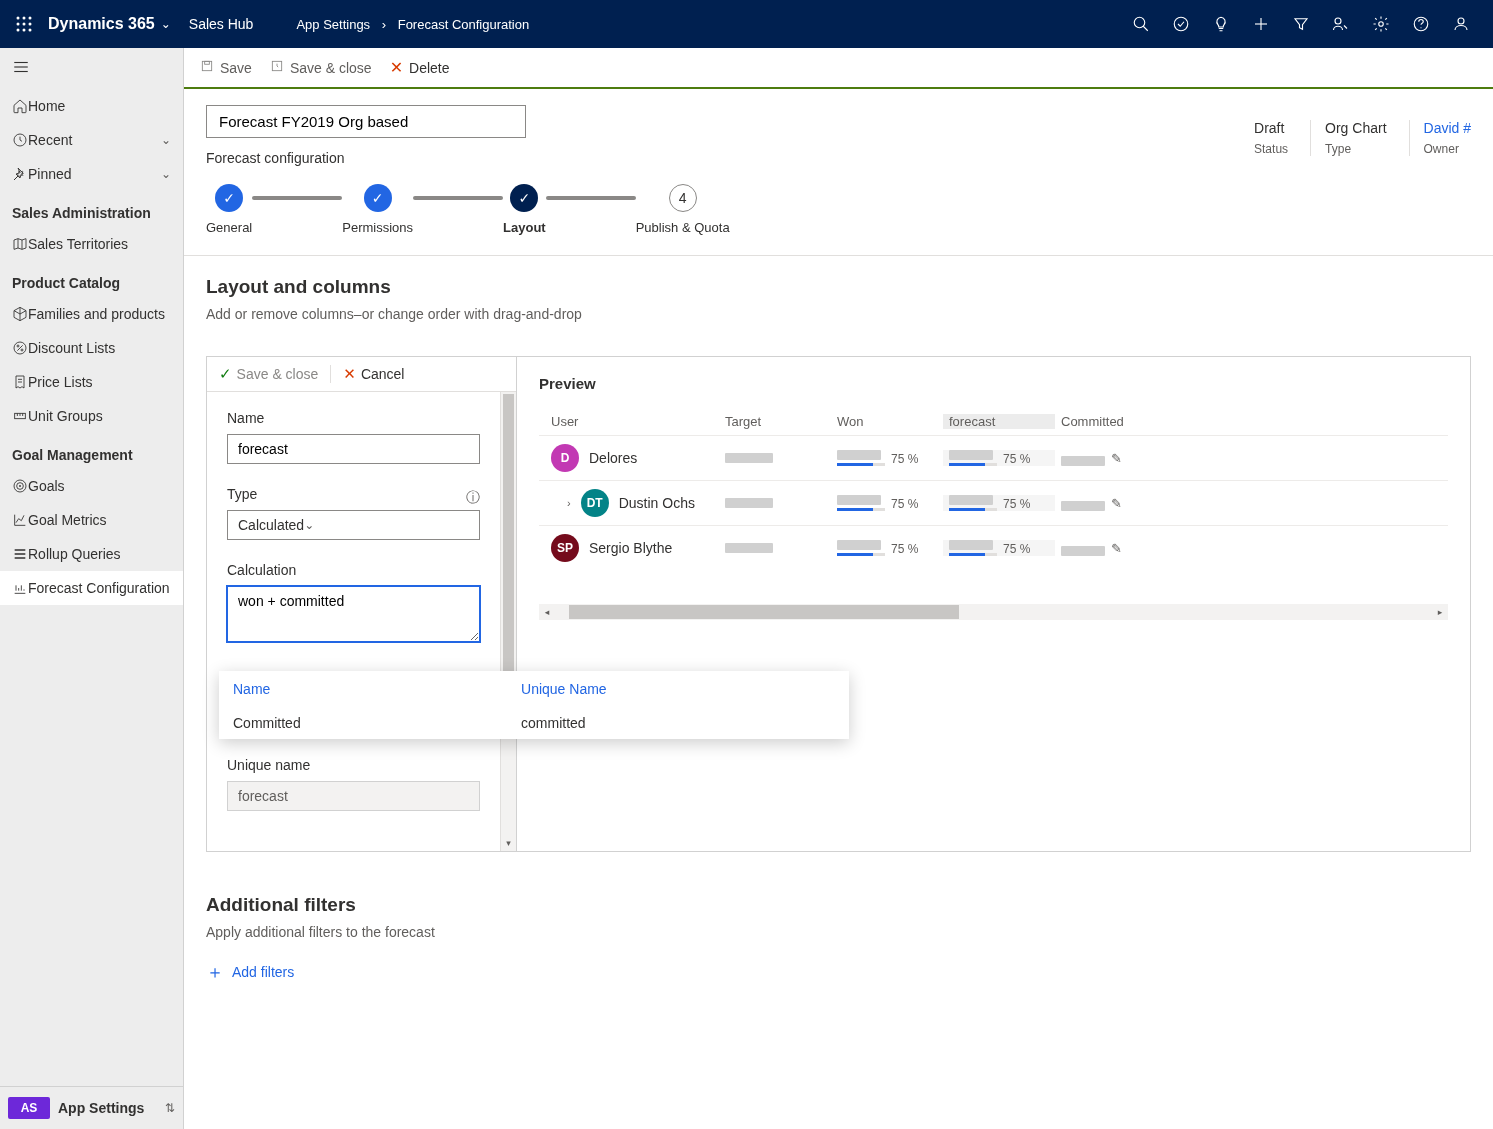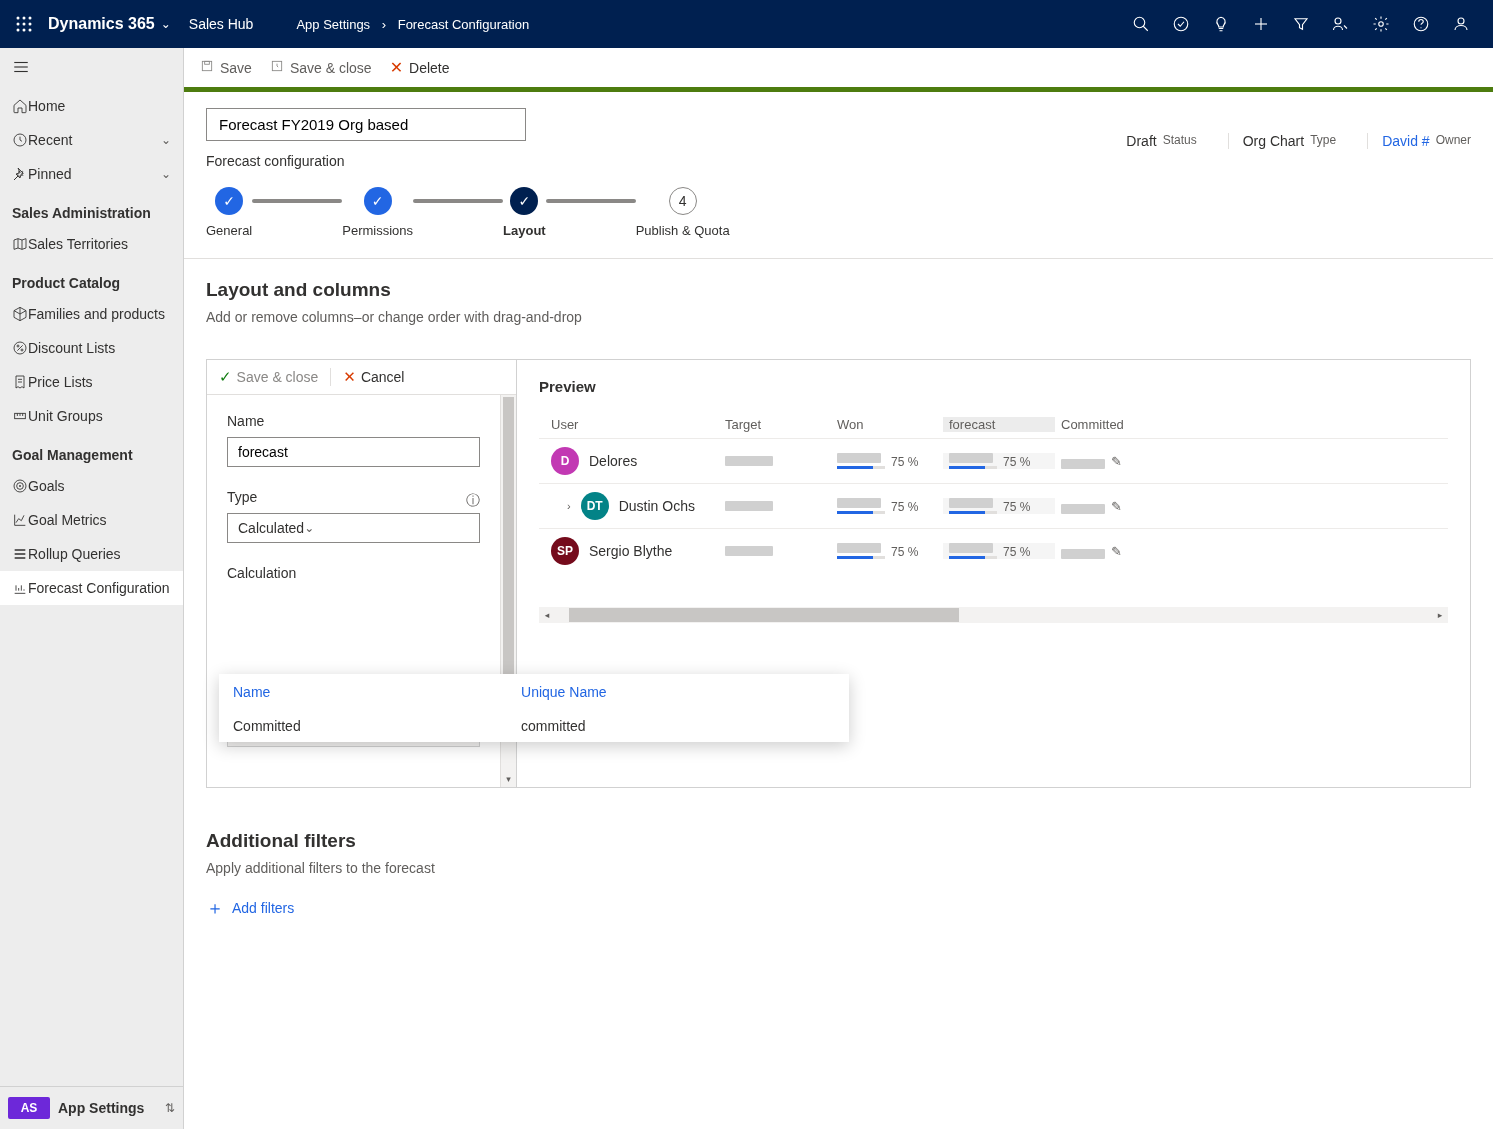--- a/index.html
+++ b/index.html
@@ -28,30 +28,30 @@
     .nav-item .ico { width:16px; display:inline-flex; align-items:center; justify-content:center; }
     .nav-item .ico svg { width:16px; height:16px; stroke:#323130; fill:none; stroke-width:1.3; }
     .nav-item .chev-r { margin-left:auto; font-size:12px; color:#605e5c; }
     .nav-section { padding: 14px 12px 6px; font-weight:600; font-size:14px; color:#323130; }
     .nav-item.active { background:#fff; font-weight:400; }
     .area-switch { margin-top:auto; border-top:1px solid #d1d1d1; display:flex; align-items:center; padding:10px 8px; gap:8px; }
     .area-badge { width:42px; height:22px; background:#6d28d9; color:#fff; font-size:12px; font-weight:600; display:flex; align-items:center; justify-content:center; border-radius:2px; }
     .area-switch .updown { margin-left:auto; font-size:12px; color:#605e5c; }
     
     .main { flex:1; background:#fff; overflow-y:auto; display:flex; flex-direction:column; }
-    .cmdbar { border-bottom:5px solid #4d7c0f; padding:10px 16px; display:flex; gap:18px; align-items:center; }
+    .cmdbar { border-bottom:2px solid #4d7c0f; padding:10px 16px; display:flex; gap:18px; align-items:center; }
     .cmdbtn { display:inline-flex; align-items:center; gap:6px; color:#605e5c; cursor:pointer; font-size:14px; }
     .cmdbtn.del { color:#323130; }
     .cmdbtn .ico svg { width:14px; height:14px; }
     .cmdbtn.del .ico { color:#d83b01; font-size:16px; }
     
     .pagehead { padding: 16px 22px 0; display:flex; align-items:center; gap:20px; }
     .titlebox { border:1px solid #8a8886; padding:7px 12px; width:320px; font-size:15px; }
     .headright { margin-left:auto; display:flex; gap:22px; padding-top:4px; }
-    .headcol { display:flex; flex-direction:row; gap:6px; border-left:1px solid #e1dfdd; padding-left:14px;margin-left:9px; }
+    .headcol { display:flex; flex-direction:column; gap:6px; border-left:1px solid #e1dfdd; padding-left:14px; }
     .headcol:first-child { border-left:none; padding-left:0; }
     .headcol .v { font-size:14px; color:#323130; }
     .headcol .v.link { color:#2266e3; }
     .headcol .l { font-size:12px; color:#605e5c; }
     
     .subhead { padding: 12px 22px 0; font-size:14px; color:#323130; }
     
     .wizard { display:flex; align-items:flex-start; padding: 18px 22px 20px; gap:0; }
     .wstep { display:flex; flex-direction:column; align-items:center; position:relative; }
     .wstep .circle { width:28px; height:28px; border-radius:50%; display:flex; align-items:center; justify-content:center; color:#fff; font-size:14px; position:relative; z-index:2; }
@@ -437,20 +437,21 @@
                   <label>Type</label>
                   <span class="info">ⓘ</span>
                 </div>
             <div class="sel">
                   <span>Calculated</span>
                   <span class="chev">⌄</span>
                 </div>
           </div>
           <div class="fld">
             <label>Calculation</label>
+            <textarea style="outline: rgb(34, 102, 227) solid 2px; outline-offset: -1px;">won + committed</textarea>
           </div>
           <div style="height:90px"></div>
           <div class="fld">
             <label>Unique name</label>
             <input type="text" readonly="" value="forecast" style="">
           </div>
         </div>
         <div class="scrollbar-v">
               <div class="thumb"></div>
               <div class="arr">▾</div>

